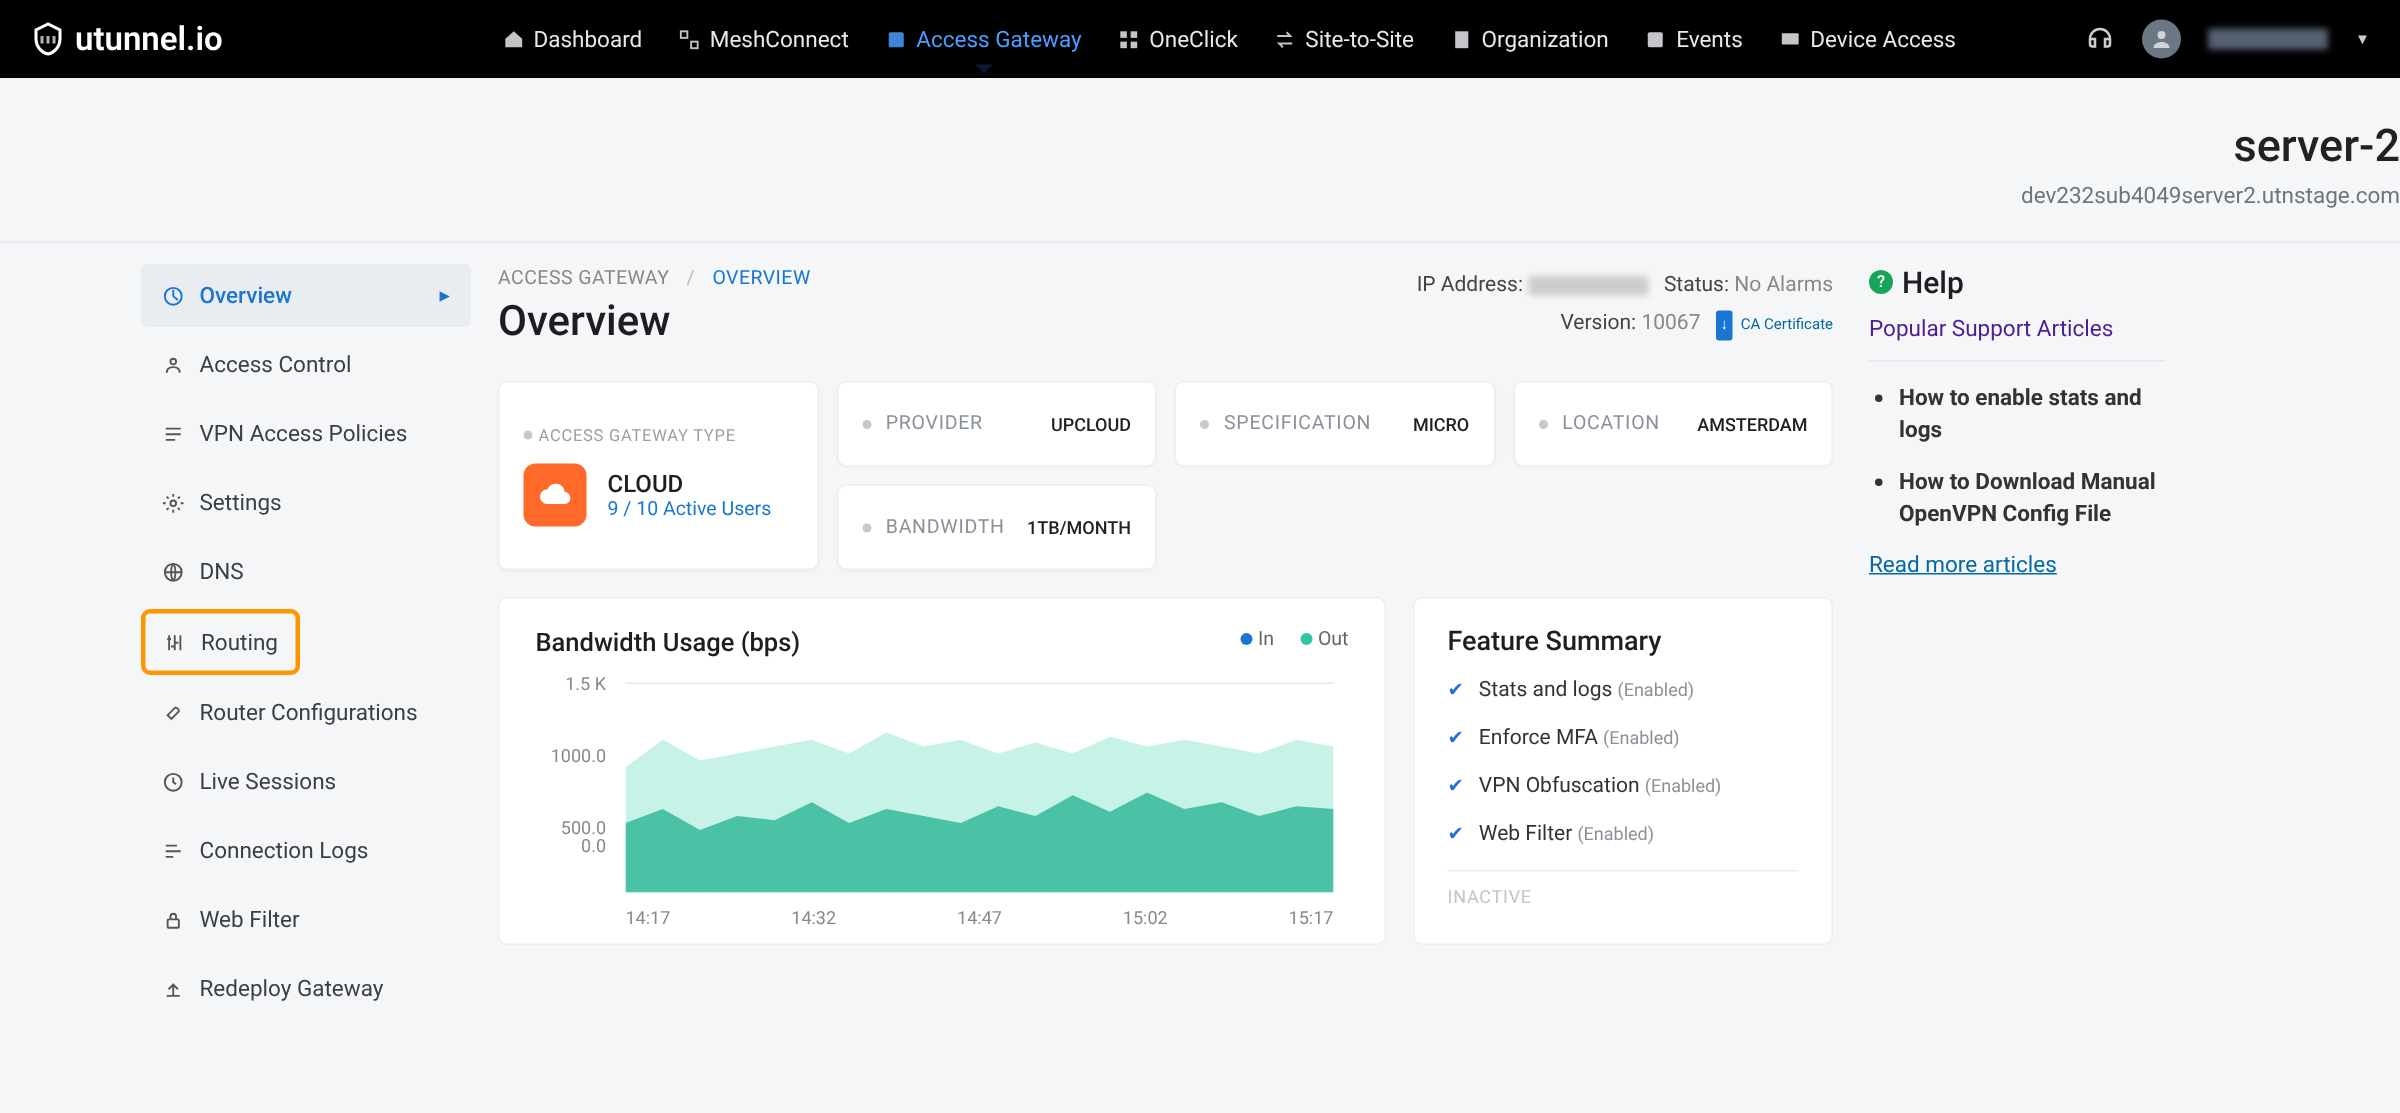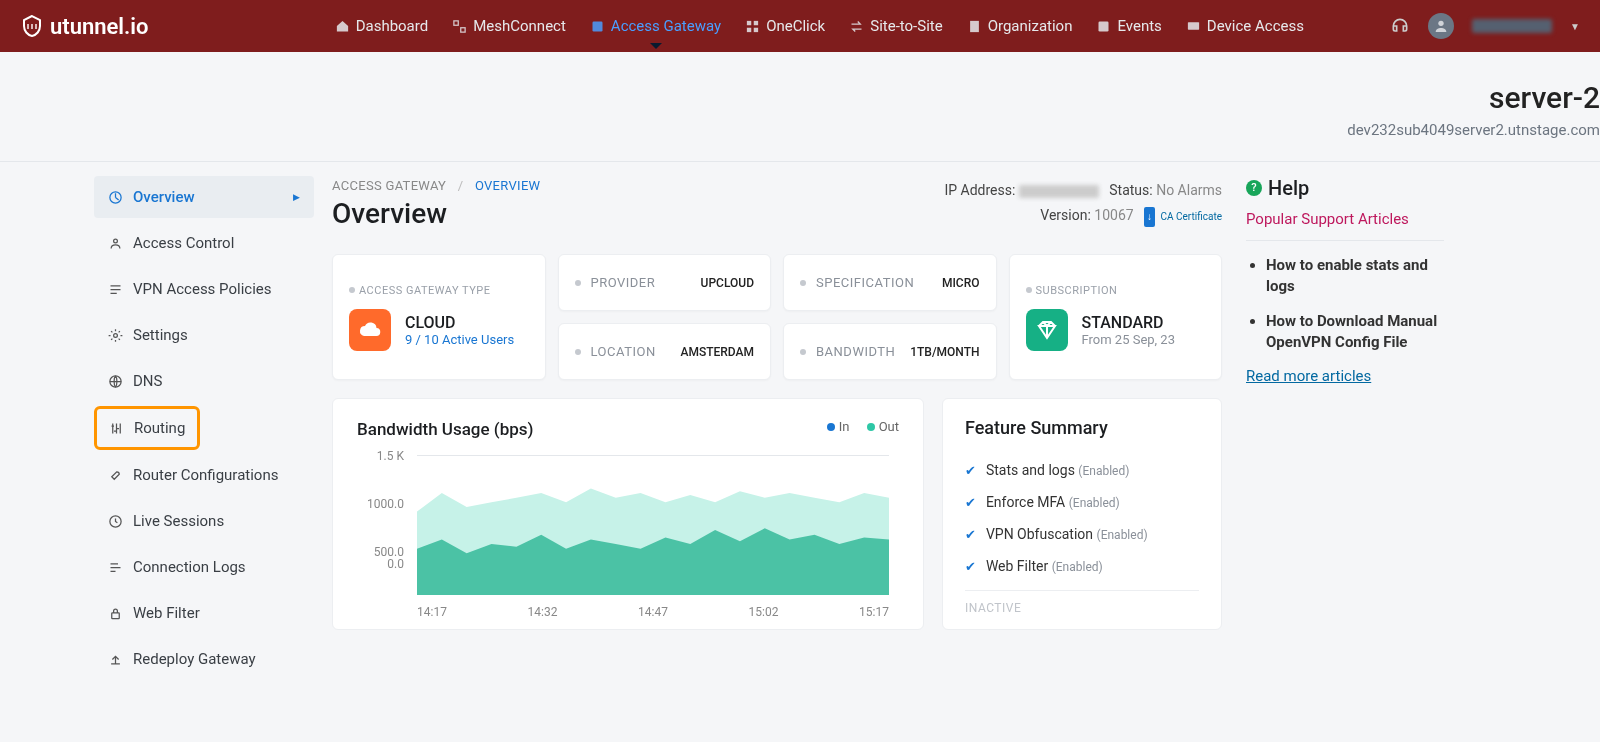--- a/index.html
+++ b/index.html
@@ -1,19 +1,19 @@
 <!DOCTYPE html>
 <html><head>
 <meta charset="utf-8">
 <style>
 * { margin: 0; padding: 0; box-sizing: border-box; font-family: -apple-system, "Segoe UI", Roboto, Arial, sans-serif; }
 body { background: #f5f6f8; color: #1c1e21; width: 1600px; height: 742px; overflow: hidden; }
 
 
-.topnav { background: #7f1d1d; color: #fff; height: 52px; display: flex; align-items: center; padding: 16px 20px; justify-content: space-between; }
+.topnav { background: #000000; color: #fff; height: 52px; display: flex; align-items: center; padding: 16px 20px; justify-content: space-between; }
 .brand { display: flex; align-items: center; gap: 6px; font-size: 22px; font-weight: 600; }
 .brand-icon { width: 24px; height: 24px; }
 .nav-links { display: flex; gap: 24px; margin-left: 100px; }
 .nav-item { display: flex; align-items: center; gap: 6px; color: #e6e8eb; font-size: 15px; cursor: pointer; position: relative; }
 .nav-item.active { color: #4a9eff; }
 .nav-item.active::after { content: ''; position: absolute; bottom: -20px; left: 50%; transform: translateX(-50%); border: 6px solid transparent; border-top-color: #0a1a2f; }
 .nav-icon { width: 15px; height: 15px; opacity: .85; }
 .nav-right { display: flex; align-items: center; gap: 18px; }
 .avatar { width: 26px; height: 26px; background: #6b7785; border-radius: 50%; display:flex; align-items:center; justify-content:center;}
 .user-blur { width: 80px; height: 14px; background: #556070; border-radius: 2px; filter: blur(2px); }
@@ -71,30 +71,30 @@
 .lg-dot{display:inline-block;width:8px;height:8px;border-radius:50%;margin:0 4px 0 14px;}
 .lg-in{background:#1976d2;} .lg-out{background:#2ec7a6;}
 .chart-area{position:relative; height:170px; margin-top:10px;}
 .y-axis{position:absolute; left:0; top:0; bottom:24px; width:55px; text-align:right; font-size:12px; color:#888;}
 .y-tick{position:absolute; right:8px;}
 .plot{position:absolute; left:60px; right:10px; top:6px; bottom:24px; border-top:1px solid #e4e7eb;}
 .x-axis{position:absolute; left:60px; right:10px; bottom:0; display:flex; justify-content:space-between; font-size:12px; color:#888;}
 svg.area { width:100%; height:100%;}
 
 .features { width:280px; background:#fff; border:1px solid #eceef1; border-radius:6px; padding:18px 22px 0;}
-.feat-title{font-size:18px; font-weight:500; margin-bottom:24px;}
+.feat-title{font-size:18px; font-weight:500; margin-bottom:14px;}
 .feat-sec{font-size:12px; color:#9aa0a9; letter-spacing:.5px; margin-bottom:12px; padding-top:10px; border-top:1px solid #eceef1;}
 .feat-item{display:flex; align-items:center; gap:10px; font-size:14px; color:#333; margin-bottom:16px;}
 .feat-en{font-size:12px; color:#8a9099;}
 .chk{color:#1976d2; font-size:13px;}
 
 
 .help { width:230px; padding:14px 20px 0 12px;}
 .help-title{display:flex; align-items:center; gap:6px; font-size:20px; font-weight:500; margin-bottom:10px;}
-.help-sub{font-size:15px; color:#be185d; margin-bottom:14px; padding-bottom:12px; border-bottom:1px solid #e4e7eb;}
+.help-sub{font-size:15px; color:#4c1d95; margin-bottom:14px; padding-bottom:12px; border-bottom:1px solid #e4e7eb;}
 .help ul{padding-left:20px;font-weight:bold;}
 .help li{font-size:15px; color:#333; margin-bottom:14px; line-height:1.4;}
 .help-link{color:#0369a1; text-decoration:underline; font-size:15px; cursor:pointer;}
 .q{display:inline-block; width:16px; height:16px; background:#18a55a; color:#fff; border-radius:50%; font-size:11px; text-align:center; line-height:16px;}
 </style>
 </head>
 <body>
 
 <div class="topnav">
   <div class="brand">
@@ -302,37 +302,20 @@
       <div class="card slim">
           <span class="dot"></span>
           <span class="card-label">PROVIDER</span>
           <span class="card-val">UPCLOUD</span>
         </div>
       <div class="card slim">
           <span class="dot"></span>
           <span class="card-label">SPECIFICATION</span>
           <span class="card-val">MICRO</span>
         </div>
-      <div class="card tall">
-        <div class="card-label">
-            <span class="dot"></span>
-            <span>SUBSCRIPTION</span>
-          </div>
-        <div class="card-row-inner">
-          <div class="sub-icon">
-              <svg width="24" height="24" viewBox="0 0 24 24" fill="none" stroke="#fff" stroke-width="2">
-                <path d="M4 8h16l-8 12L4 8zM4 8l4-4h8l4 4M8 4l4 4 4-4M12 8v12"></path>
-              </svg>
-            </div>
-          <div>
-            <div class="card-main">STANDARD</div>
-            <div class="card-sub grey">From 25 Sep, 23</div>
-          </div>
-        </div>
-      </div>
       <div class="card slim">
           <span class="dot"></span>
           <span class="card-label">LOCATION</span>
           <span class="card-val">AMSTERDAM</span>
         </div>
       <div class="card slim">
           <span class="dot"></span>
           <span class="card-label">BANDWIDTH</span>
           <span class="card-val">1TB/MONTH</span>
         </div>

